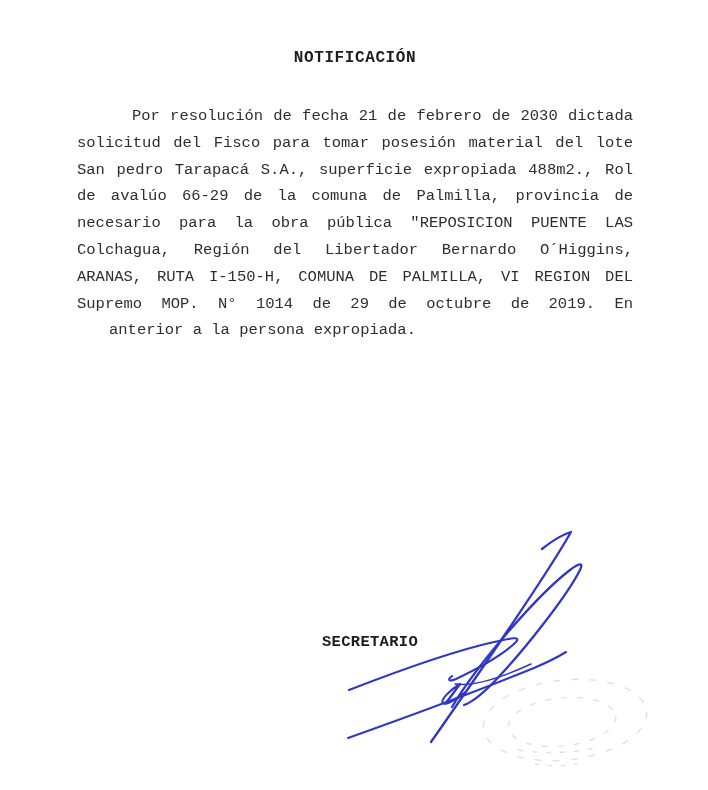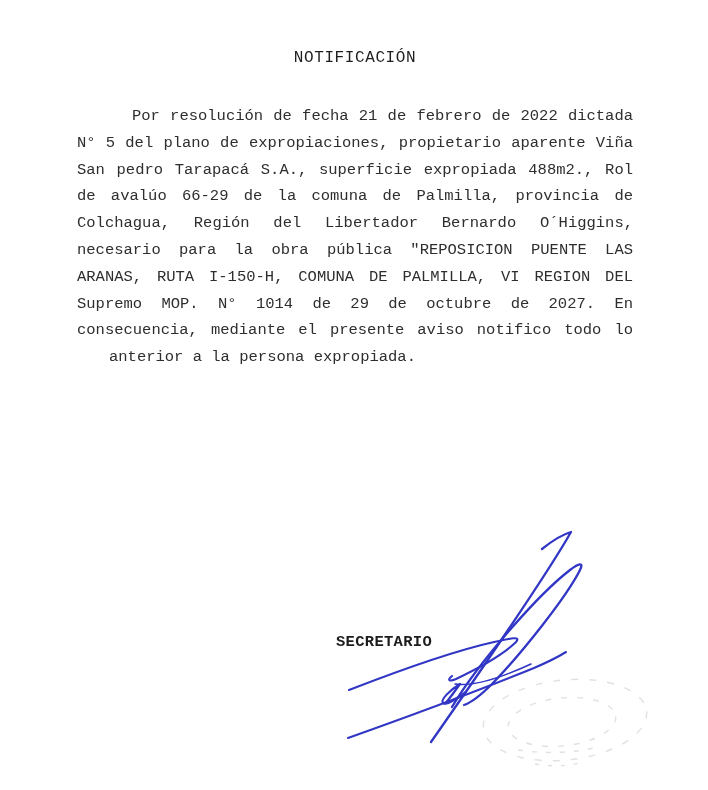--- a/index.html
+++ b/index.html
@@ -17,21 +17,21 @@
     color: #2e2e2e;
   }
   .doc-title {
     position: absolute;
     top: 49px;
     left: 77px;
     width: 556px;
     margin: 0;
     text-align: center;
     font-size: 16px;
-    font-weight: normal;
+    font-weight: bold;
     letter-spacing: 0.6px;
     color: #1d1d1d;
   }
   .doc-body {
     position: absolute;
     top: 103px;
     left: 77px;
     width: 556px;
     font-size: 15.5px;
     line-height: 26.8px;
@@ -43,21 +43,21 @@
   .body-line.indent {
     text-indent: 55px;
   }
   .body-line.last {
     text-align-last: left;
     margin-left: 32px;
   }
   .secretary-label {
     position: absolute;
     top: 633px;
-    left: 336px;
+    left: 322px;
     margin: 0;
     font-size: 15.5px;
     font-weight: bold;
     letter-spacing: 0.3px;
     color: #1d1d1d;
   }
   .signature-layer {
     position: absolute;
     left: 0;
     top: 0;
@@ -72,29 +72,28 @@
   }
 </style>
 </head>
 <body>
 
 <div class="page">
 
   <h1 class="doc-title">NOTIFICACIÓN</h1>
 
   <div class="doc-body">
-    <div class="body-line indent">Por resolución de fecha 21 de febrero de 2022 dictada</div>
-    <div class="body-line">N° 5 del plano de expropiaciones, propietario aparente Viña</div>
+    <div class="body-line indent">Por resolución de fecha 21 de febrero de 2030 dictada</div>
+    <div class="body-line">solicitud del Fisco para tomar posesión material del lote</div>
     <div class="body-line">San pedro Tarapacá S.A., superficie expropiada 488m2., Rol</div>
     <div class="body-line">de avalúo 66-29 de la comuna de Palmilla, provincia de</div>
+    <div class="body-line">necesario para la obra pública "REPOSICION PUENTE LAS</div>
     <div class="body-line">Colchagua, Región del Libertador Bernardo O´Higgins,</div>
-    <div class="body-line">necesario para la obra pública "REPOSICION PUENTE LAS</div>
     <div class="body-line">ARANAS, RUTA I-150-H,  COMUNA DE PALMILLA, VI REGION DEL</div>
-    <div class="body-line">Supremo MOP. N° 1014 de 29 de octubre de 2027. En</div>
-    <div class="body-line">consecuencia, mediante el presente aviso notifico todo lo</div>
+    <div class="body-line">Supremo MOP. N° 1014 de 29 de octubre de 2019. En</div>
     <div class="body-line last">anterior a la persona expropiada.</div>
   </div>
 
   <p class="secretary-label">SECRETARIO</p>
 
   <svg class="signature-layer" viewBox="0 0 708 790" xmlns="http://www.w3.org/2000/svg">
 
     <g opacity="0.55">
       <ellipse cx="565" cy="720" rx="82" ry="40" transform="rotate(-6 565 720)" fill="none" stroke-width="1.4" stroke-dasharray="7 11" stroke="#c9c9c9"></ellipse>
       <ellipse cx="562" cy="722" rx="54" ry="24" transform="rotate(-6 562 722)" fill="none" stroke-width="1.4" stroke-dasharray="6 10" stroke="#c9c9c9"></ellipse>

